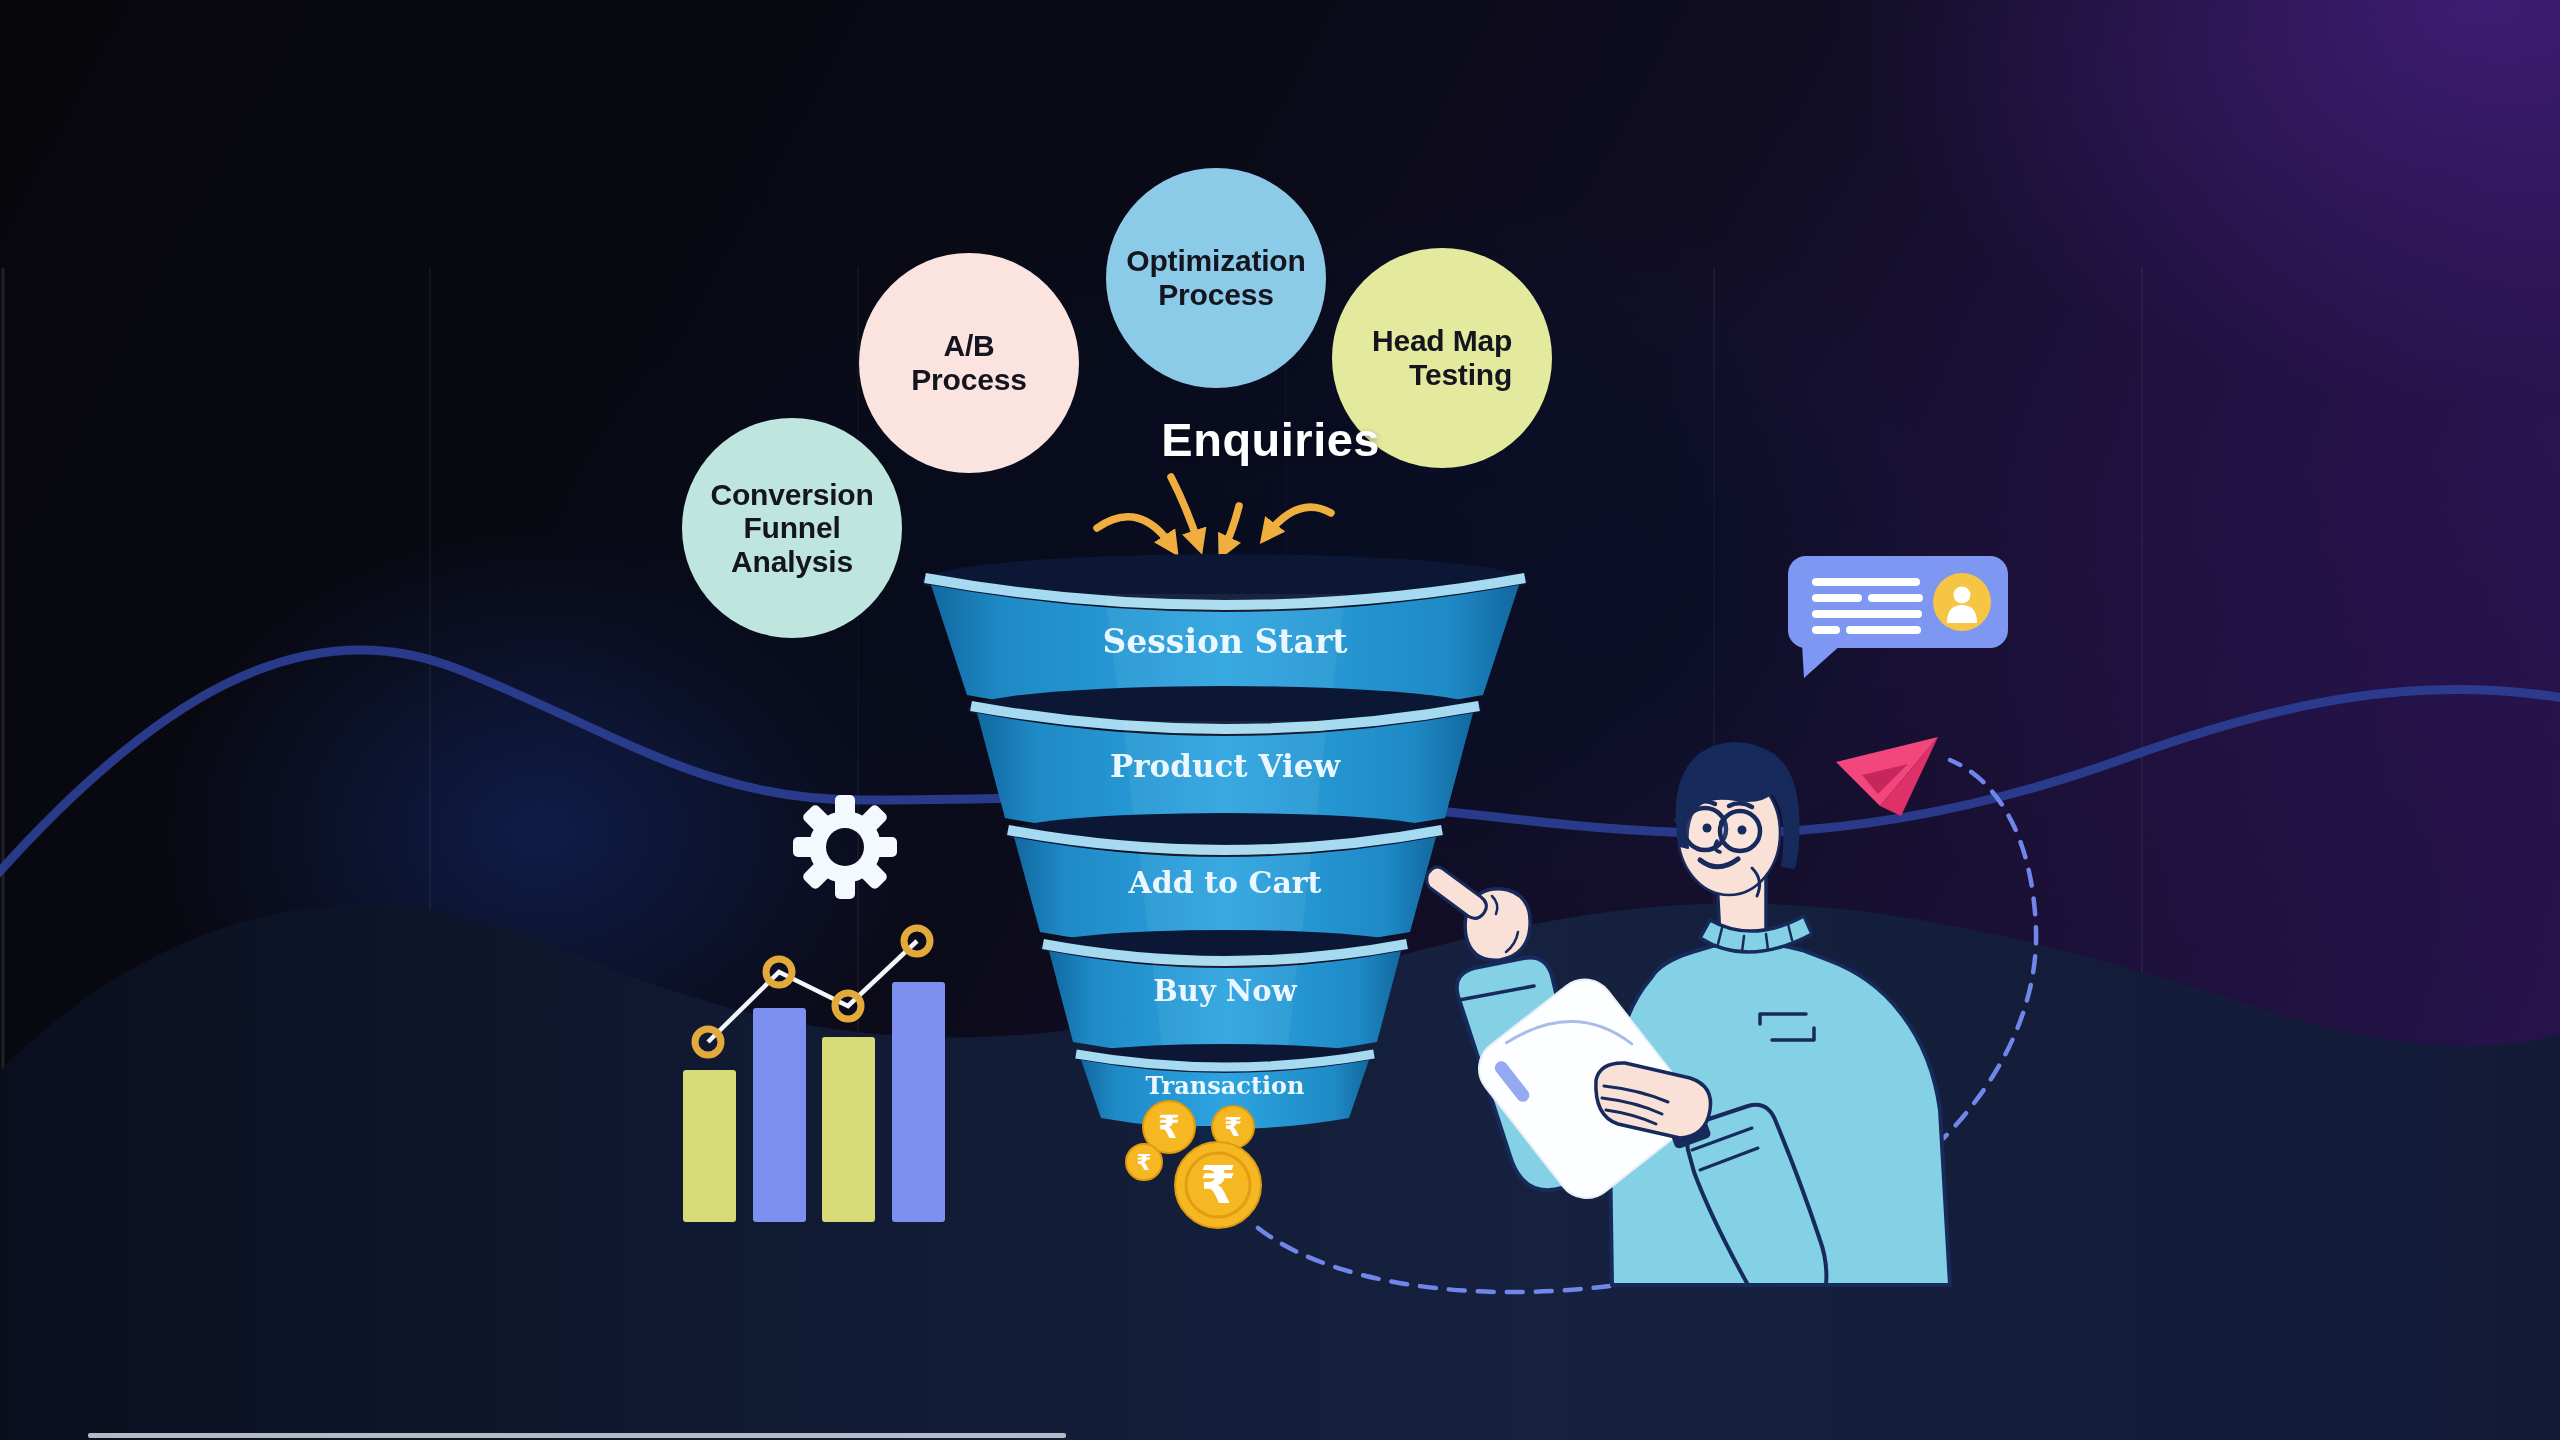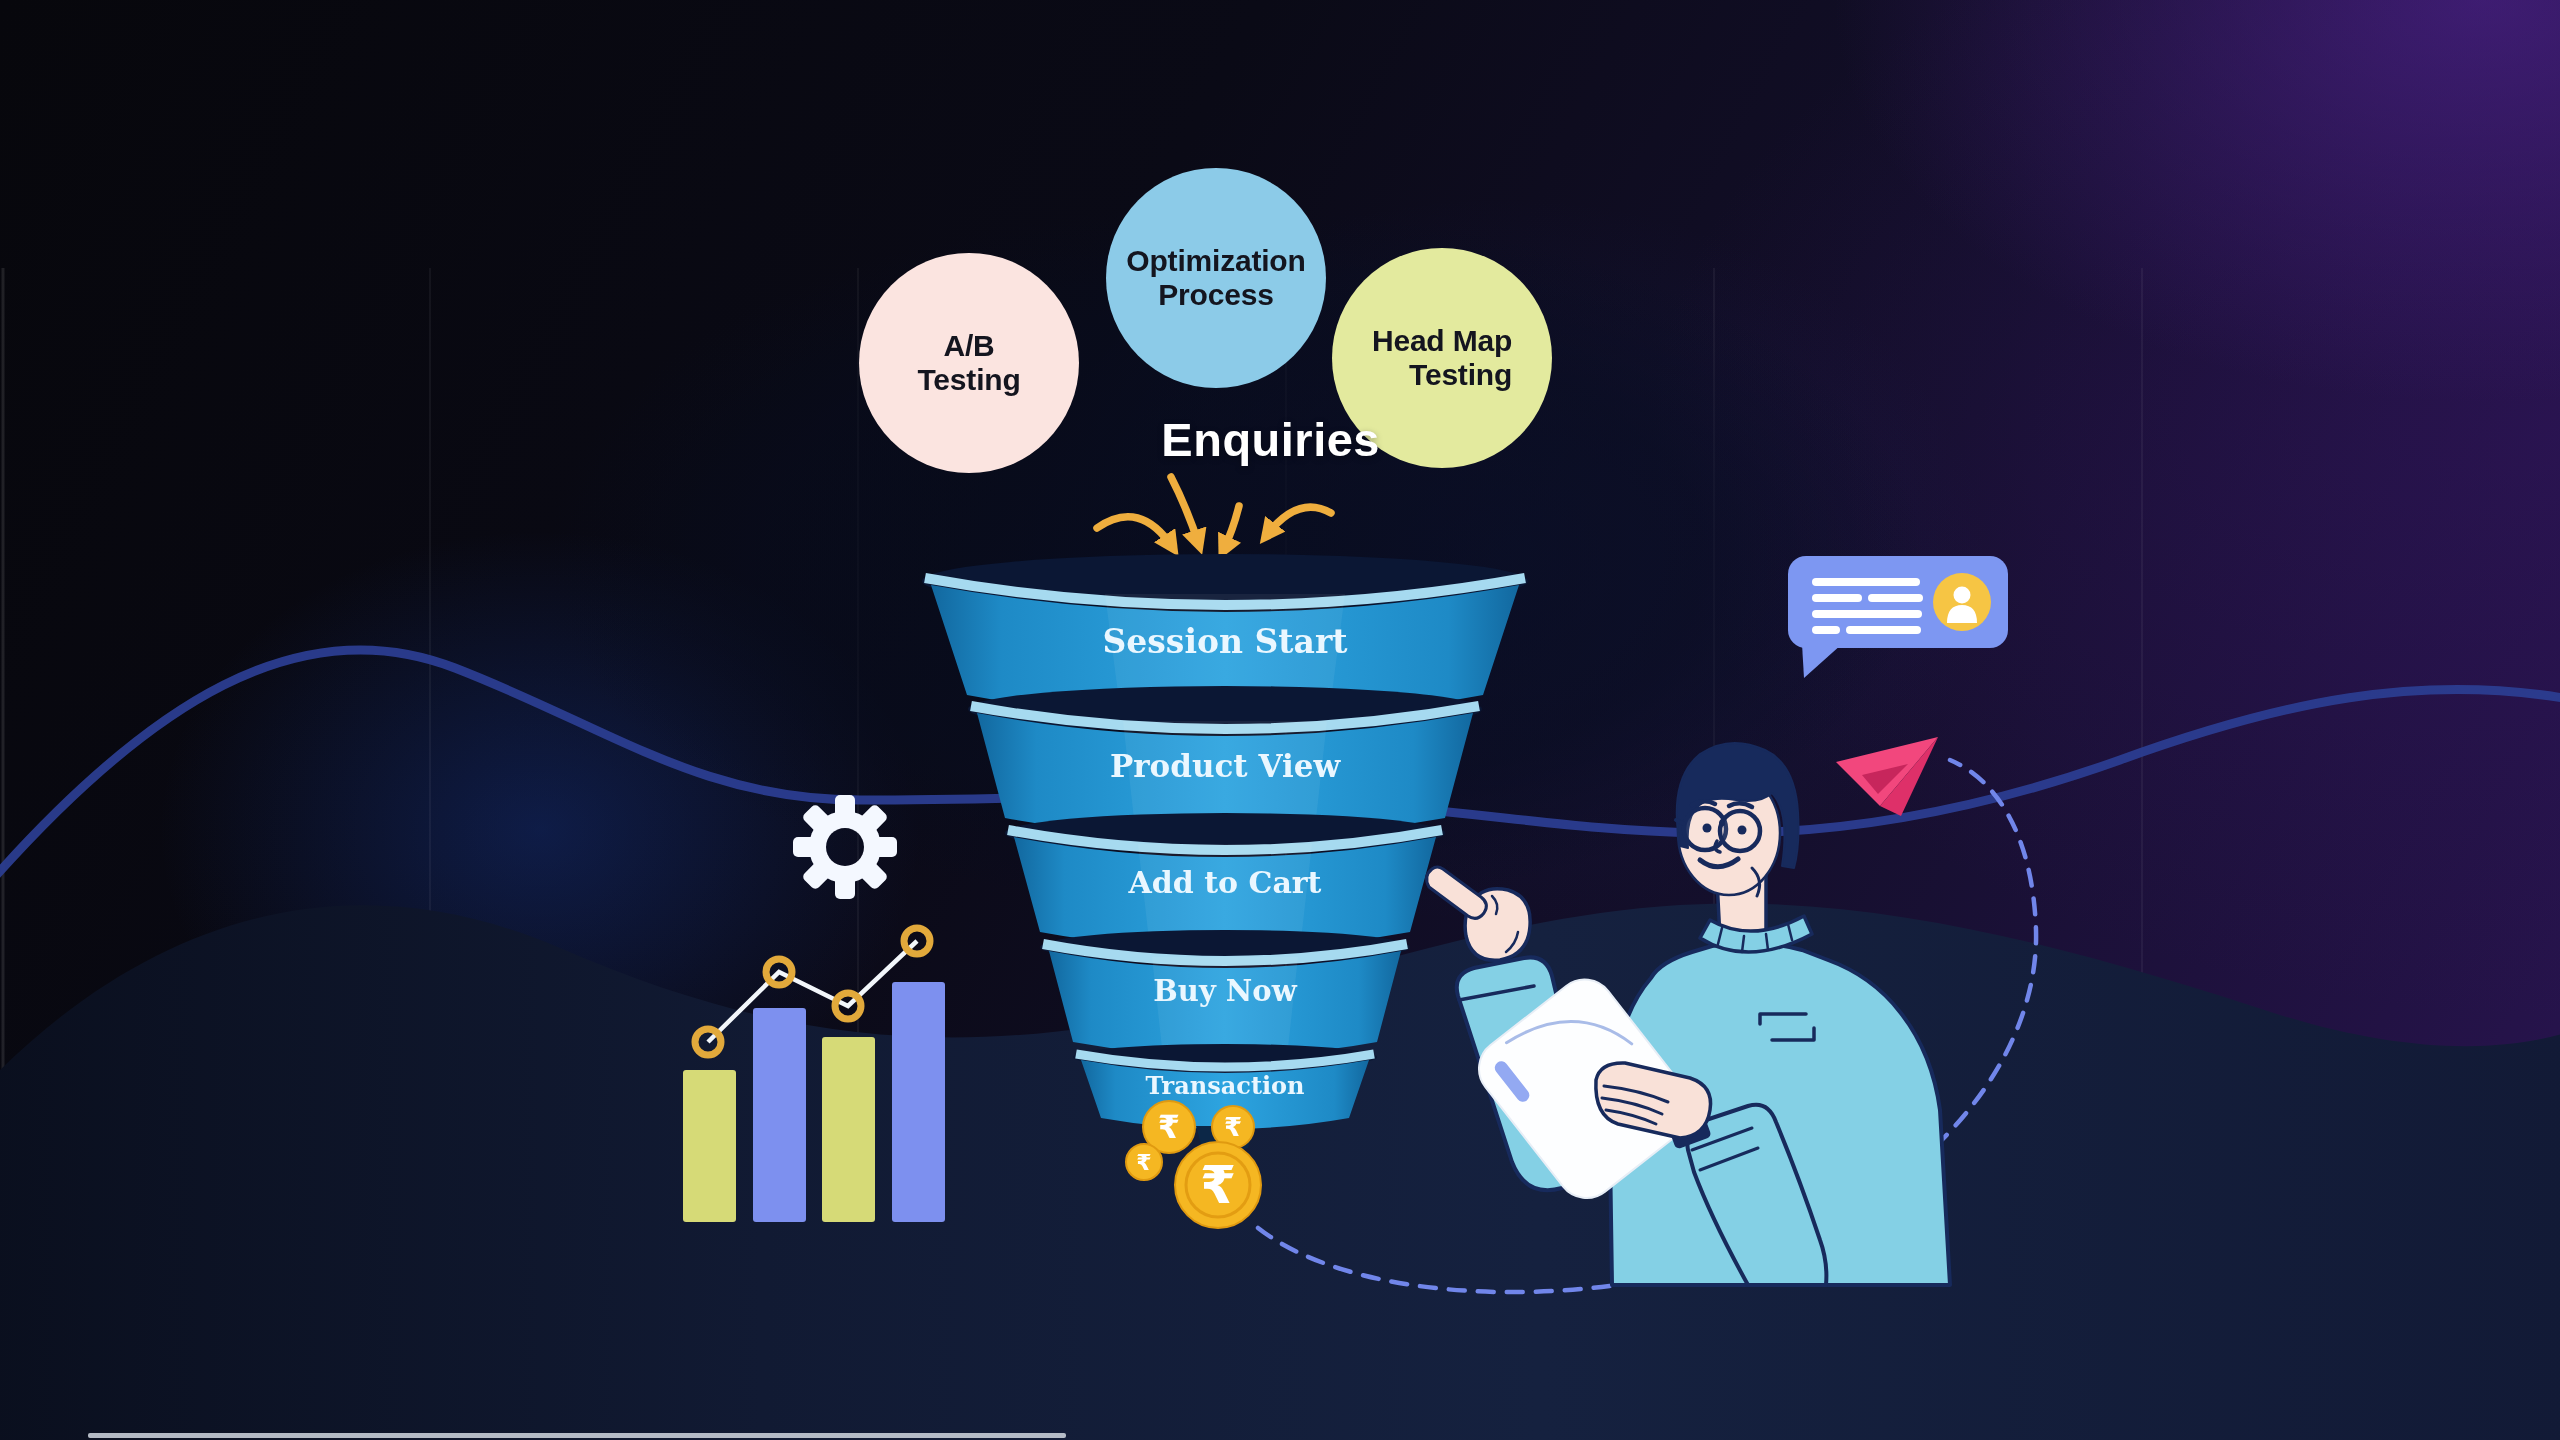--- a/index.html
+++ b/index.html
@@ -254,23 +254,28 @@
 
       <g>
         <path d="M 1596,1080 Q 1600,1062 1625,1063 L 1690,1078 Q 1714,1086 1710,1110
                  Q 1706,1136 1680,1138 L 1618,1124 Q 1594,1116 1596,1080 Z" fill="#F9E1D8" stroke="#172A5C" stroke-width="3.5"></path>
         <path d="M 1604,1086 Q 1640,1090 1668,1102 M 1602,1098 Q 1636,1102 1662,1114
                  M 1606,1110 Q 1634,1114 1656,1124" fill="none" stroke="#172A5C" stroke-width="3"></path>
       </g>
     </g>
   </svg>
 
+  <div class="bubble" id="b-conversion" style="left:682px;top:418px;background:#BEE6DF;">
+    <div>Conversion
+Funnel
+Analysis</div>
+  </div>
   <div class="bubble" id="b-ab" style="left:859px;top:253px;background:#FBE4E0;">
     <div>A/B
-Testing</div>
+Process</div>
   </div>
   <div class="bubble" id="b-opt" style="left:1106px;top:168px;background:#8CCBE8;align-items:center;">
     <div>Optimization
 Process</div>
   </div>
   <div class="bubble" id="b-head" style="left:1332px;top:248px;background:#E3EA9E;text-align:right;">
     <div>Head Map
 Testing</div>
   </div>
 

